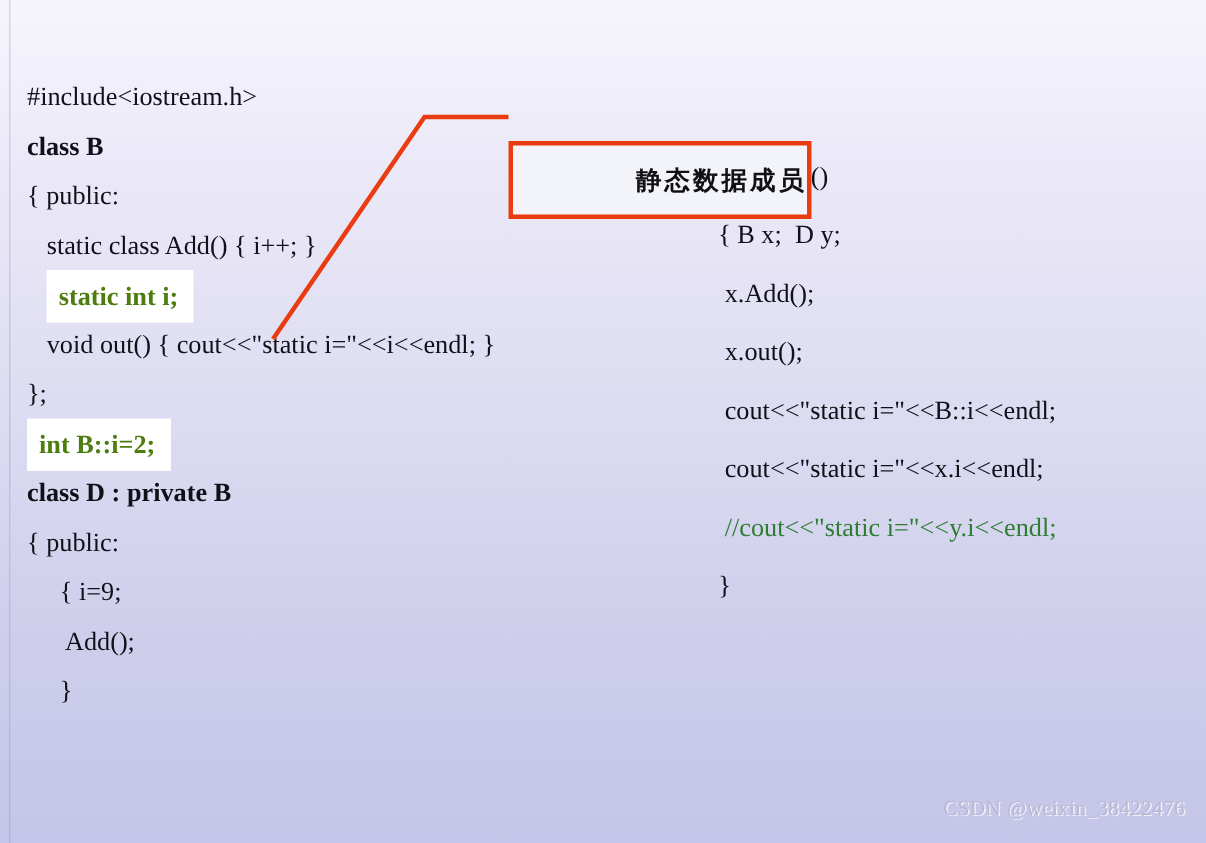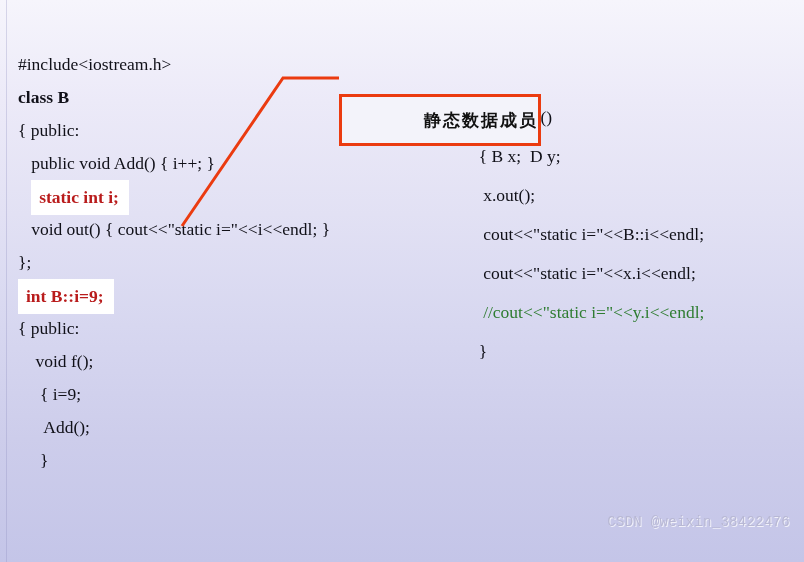--- a/index.html
+++ b/index.html
@@ -71,21 +71,21 @@
     white-space: pre;
   }
   #code-right .code-line { height: 39px; line-height: 39px; }
 
   .bold { font-weight: bold; }
 
   
   .hl {
     display: inline-block;
     background: #ffffff;
-    color: #b91c1c;
+    color: #4d7c0f;
     font-weight: bold;
     padding: 1px 10px 1px 8px;
     text-align: right;
   }
 
   .comment { color: #2f7d32; }
 
   
   #callout {
     position: absolute;
@@ -116,55 +116,56 @@
     top: 0;
     width: 804px;
     height: 562px;
     pointer-events: none;
   }
 
   
   #watermark {
     position: absolute;
     right: 14px;
-    bottom: 32px;
-    font-family: Liberation Mono, monospace;
+    bottom: 14px;
+    font-family: Liberation Serif, serif;
     font-size: 14px;
     color: #b8b8d4;
     text-shadow: 1px 1px 0 rgba(255,255,255,0.75);
     letter-spacing: 0.3px;
   }
 </style>
 </head>
 <body>
 
 <div id="slide">
 
   <div id="left-rule"></div>
 
 
   <div id="code-left" class="code-col">
       <div class="code-line"><span>#include&lt;iostream.h&gt;</span></div>
       <div class="code-line"><span class="bold">class B</span></div>
       <div class="code-line"><span>{ public:</span></div>
-      <div class="code-line"><span>   public void Add() { i++; }</span></div>
+      <div class="code-line"><span>   static class Add() { i++; }</span></div>
       <div class="code-line"><span>   </span><span class="hl">static int i;</span></div>
       <div class="code-line"><span>   void out() { cout&lt;&lt;"static i="&lt;&lt;i&lt;&lt;endl; }</span></div>
       <div class="code-line"><span>};</span></div>
-      <div class="code-line"><span class="hl">int B::i=9;</span></div>
+      <div class="code-line"><span class="hl">int B::i=2;</span></div>
+      <div class="code-line"><span class="bold">class D : private B</span></div>
       <div class="code-line"><span>{ public:</span></div>
-      <div class="code-line"><span>    void f();</span></div>
       <div class="code-line"><span>     { i=9;</span></div>
       <div class="code-line"><span>      Add();</span></div>
       <div class="code-line"><span>     }</span></div>
     </div>
 
   <div id="code-right" class="code-col">
       <div class="code-line"><span>void main()</span></div>
       <div class="code-line"><span>  { B x;  D y;</span></div>
+      <div class="code-line"><span>   x.Add();</span></div>
       <div class="code-line"><span>   x.out();</span></div>
       <div class="code-line"><span>   cout&lt;&lt;"static i="&lt;&lt;B::i&lt;&lt;endl;</span></div>
       <div class="code-line"><span>   cout&lt;&lt;"static i="&lt;&lt;x.i&lt;&lt;endl;</span></div>
       <div class="code-line"><span class="comment">   //cout&lt;&lt;"static i="&lt;&lt;y.i&lt;&lt;endl;</span></div>
       <div class="code-line"><span>  }</span></div>
     </div>
 
   <svg id="leader" viewBox="0 0 804 562" xmlns="http://www.w3.org/2000/svg">
     <polyline points="339,78 283,78 182,226" fill="none" stroke="#eb3b10" stroke-width="3" stroke-linecap="butt" stroke-linejoin="miter"></polyline>
   </svg>

